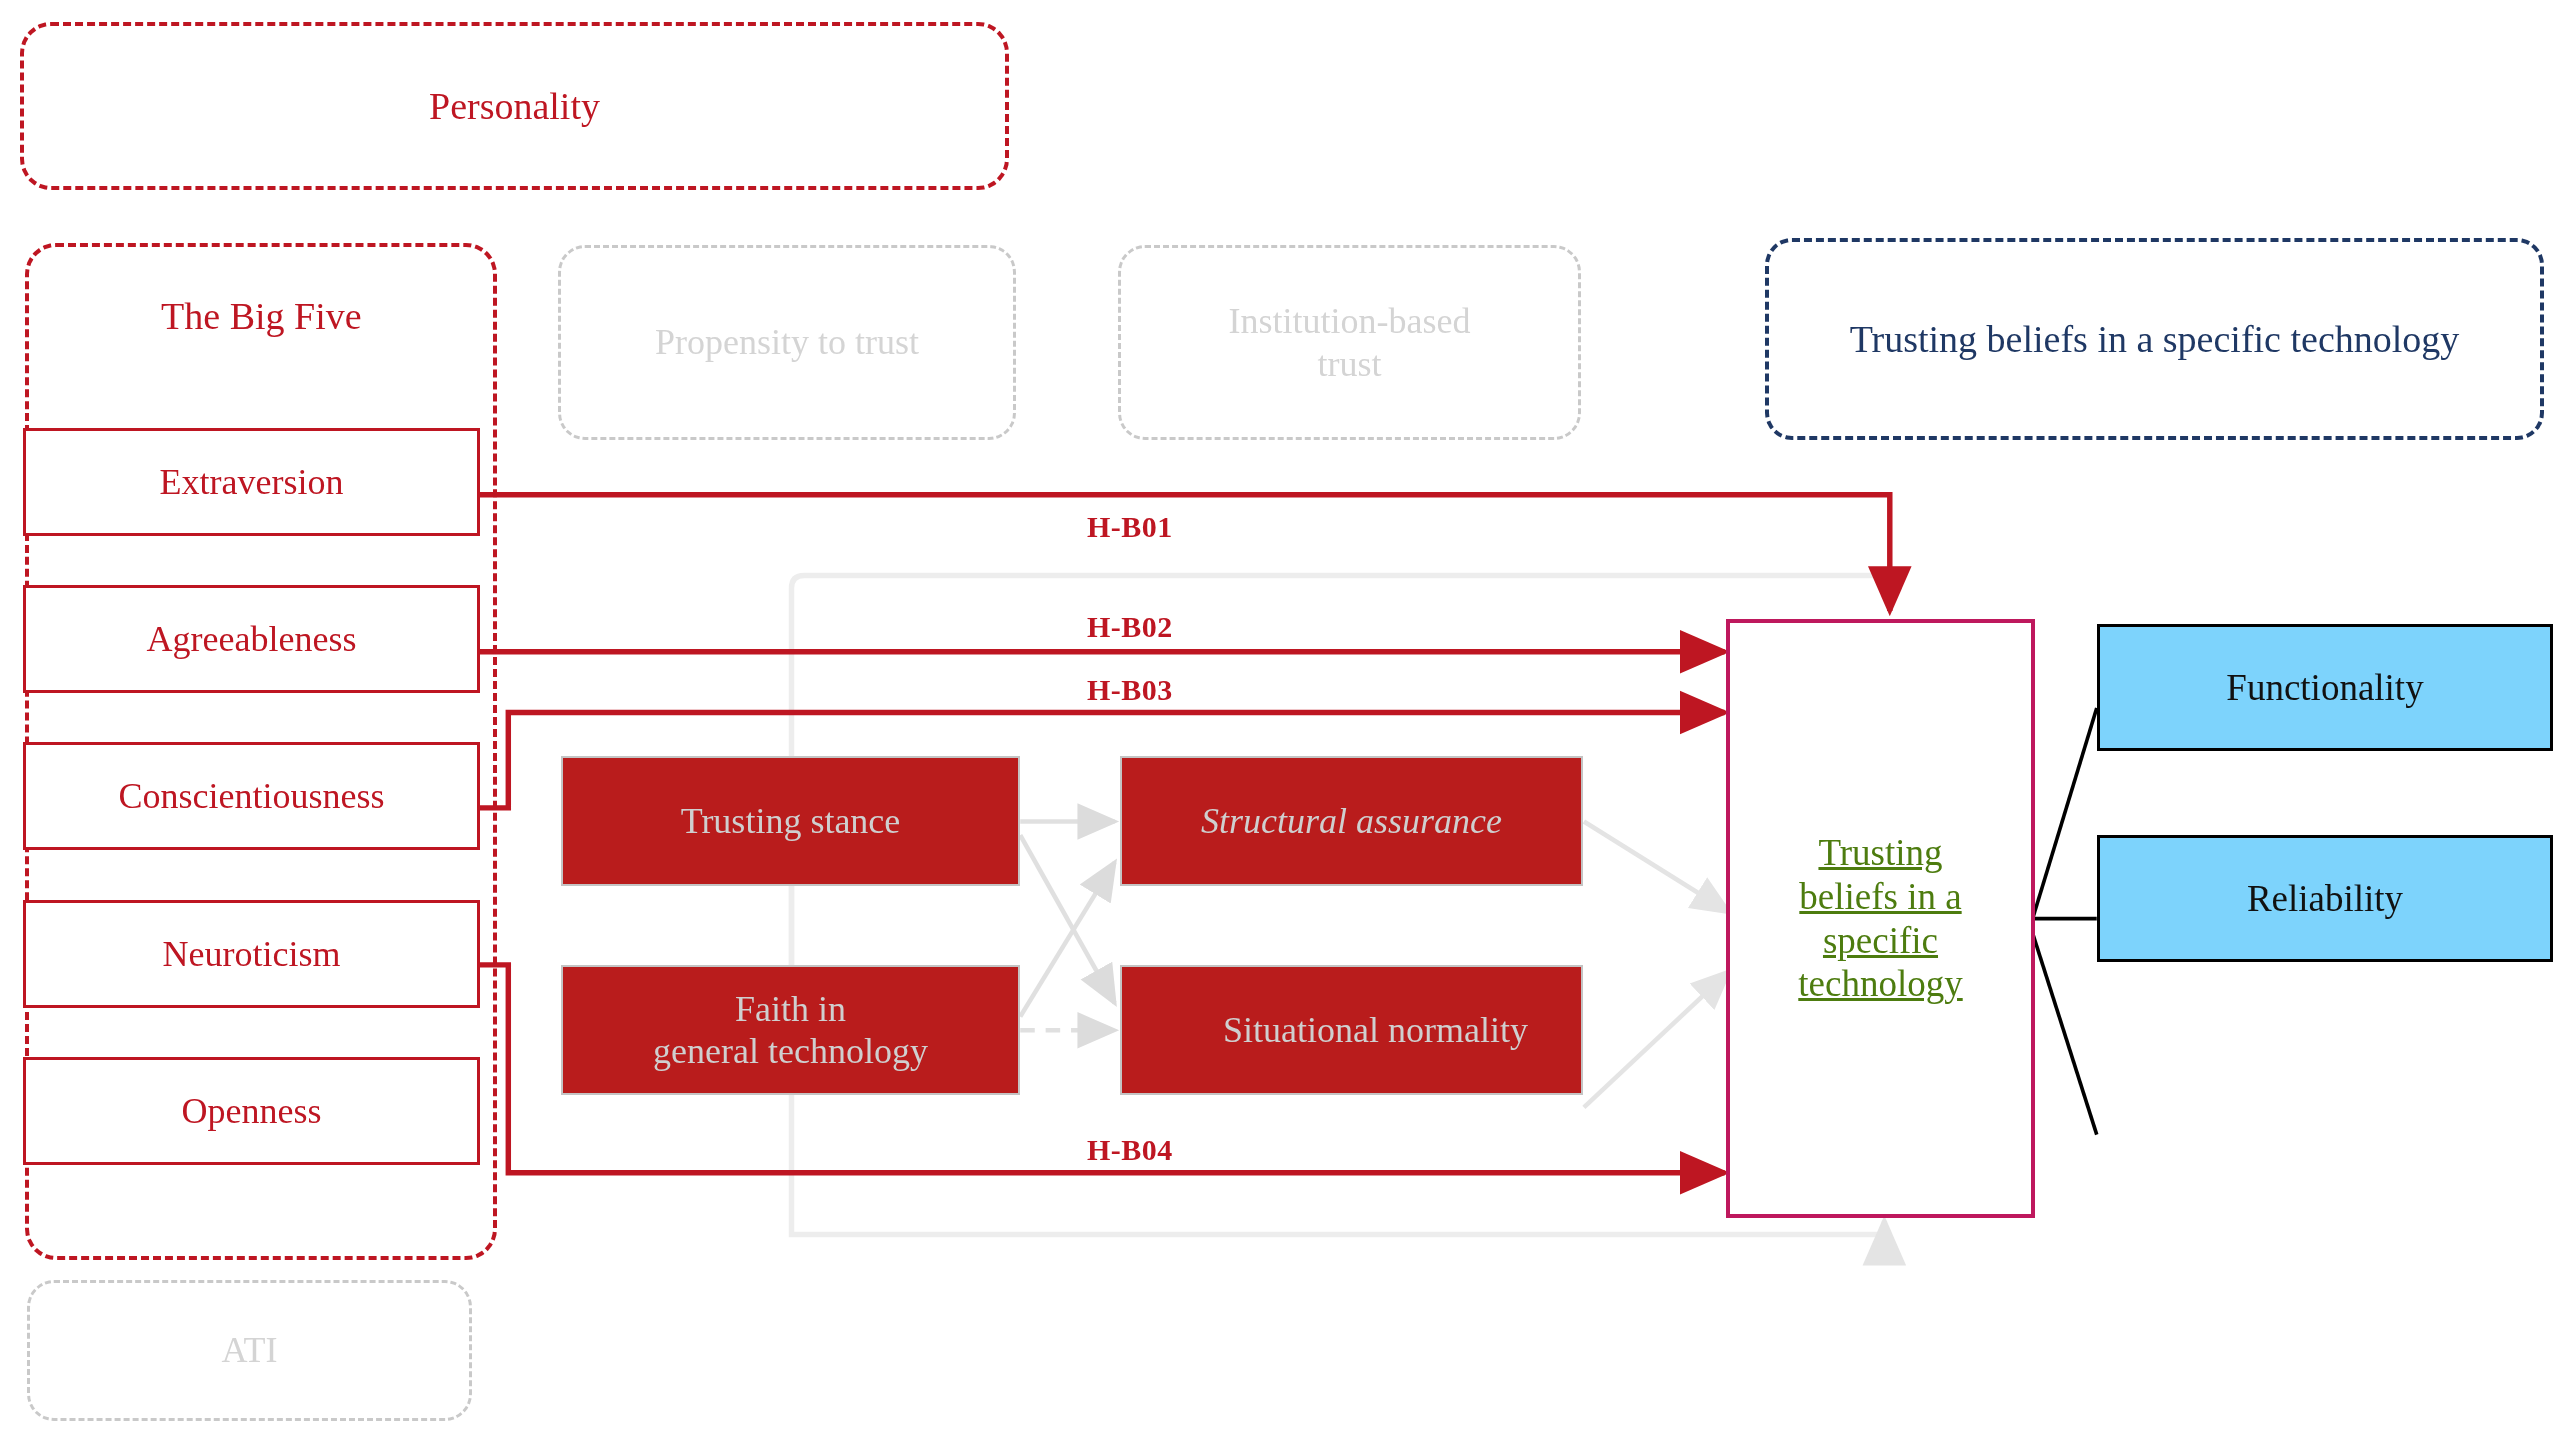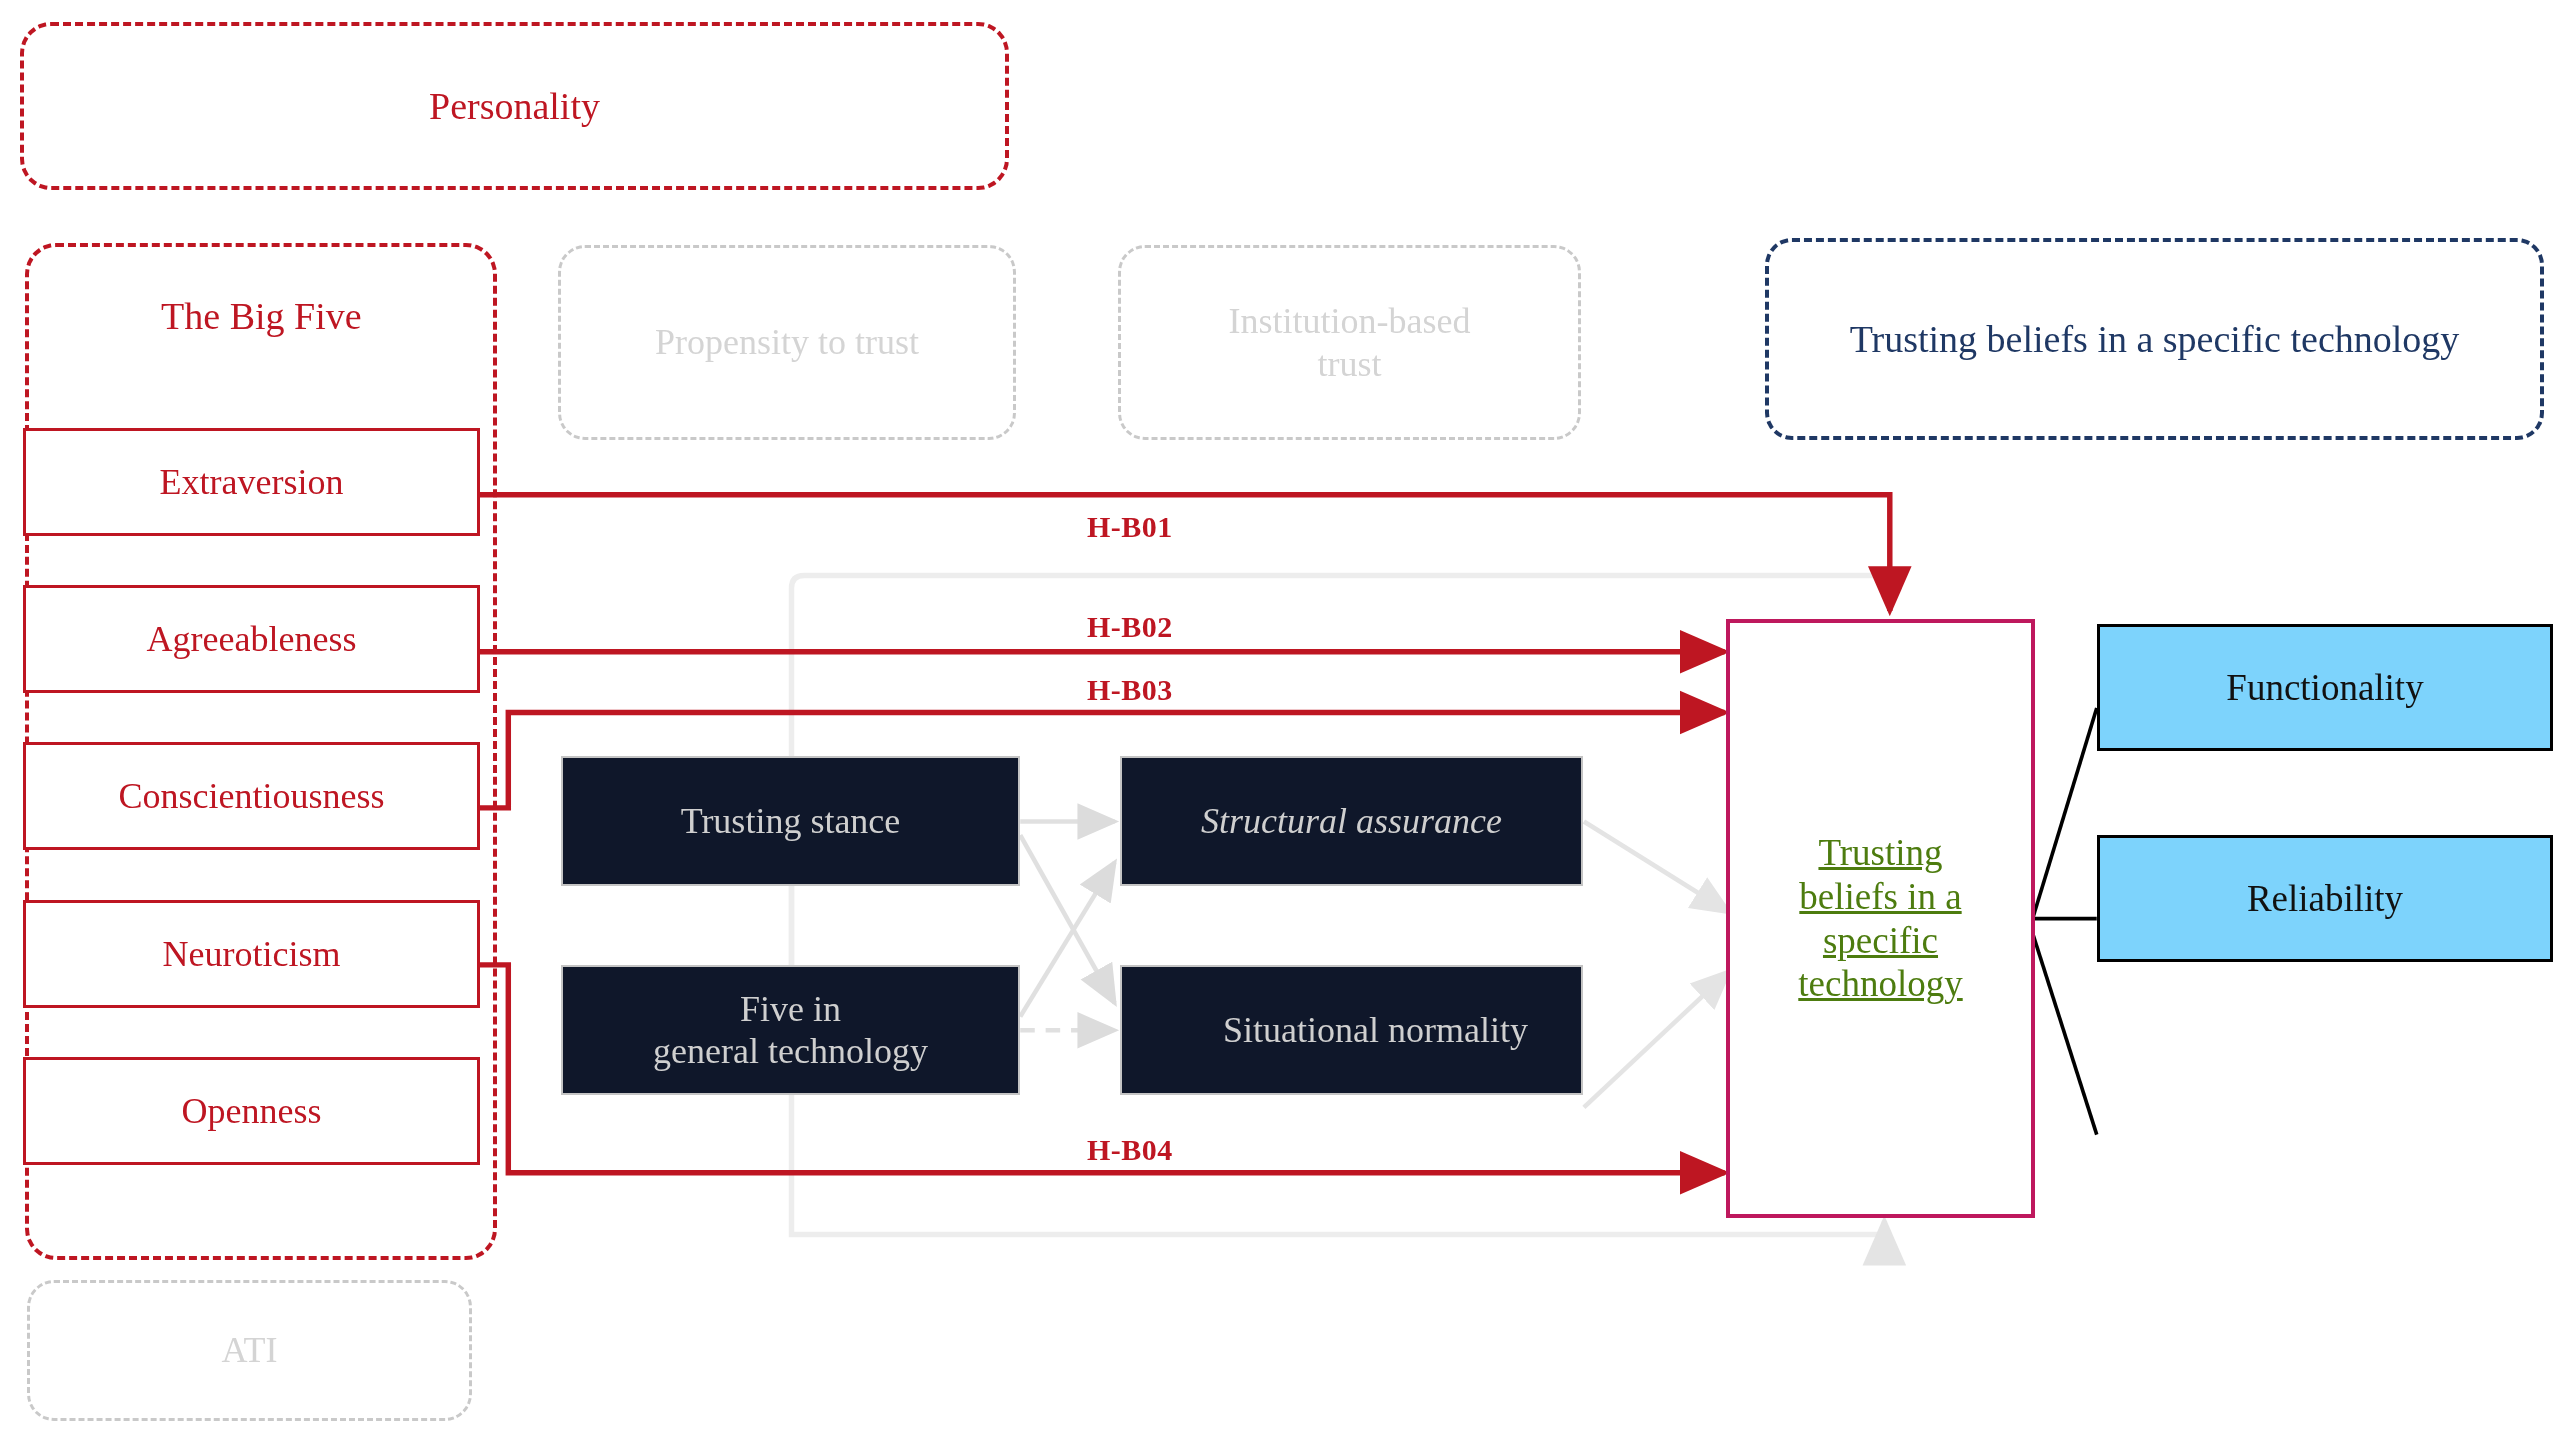--- a/index.html
+++ b/index.html
@@ -56,21 +56,21 @@
   .trait-box {
     border: 3.6px solid #BE1622;
     color: #BE1622;
     background: #ffffff;
   }
 
   
   .ghost-box {
     border: 2.7px solid #c4c4c4;
     color: #cfcfcf;
-    background: #0f172a;
+    background: #b91c1c;
   }
 
   
   .focal-box {
     border: 4px solid #be185d;
     color: #4d7c0f;
     background: #ffffff;
     flex-direction: column;
     text-decoration: underline;
   }
@@ -220,21 +220,21 @@
 
   <div class="box ghost-box" style="left:561px; top:756px; width:459px; height:130px; font-size:36px;">
     <span>Trusting stance</span>
   </div>
 
   <div class="box ghost-box" style="left:1120px; top:756px; width:463px; height:130px; font-size:36px;font-style:italic;">
     <span>Structural assurance</span>
   </div>
 
   <div class="box ghost-box" style="left:561px; top:965px; width:459px; height:130px; font-size:36px; white-space:pre-line;">
-    <span>Five in
+    <span>Faith in
 general technology</span>
   </div>
 
   <div class="box ghost-box" style="left:1120px; top:965px; width:463px; height:130px; font-size:36px;padding-left:48px;">
     <span>Situational normality</span>
   </div>
 
   <div class="box focal-box" style="left:1726px; top:619px; width:309px; height:599px; font-size:37px; white-space:pre-line;">
     <span>Trusting
 beliefs in a

